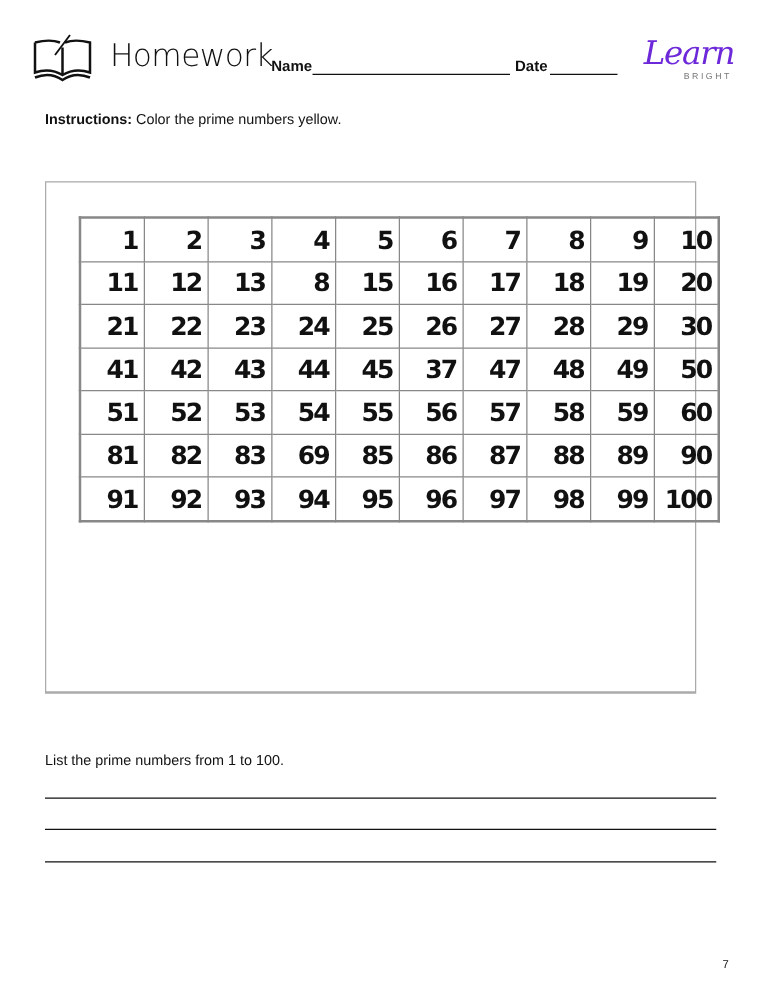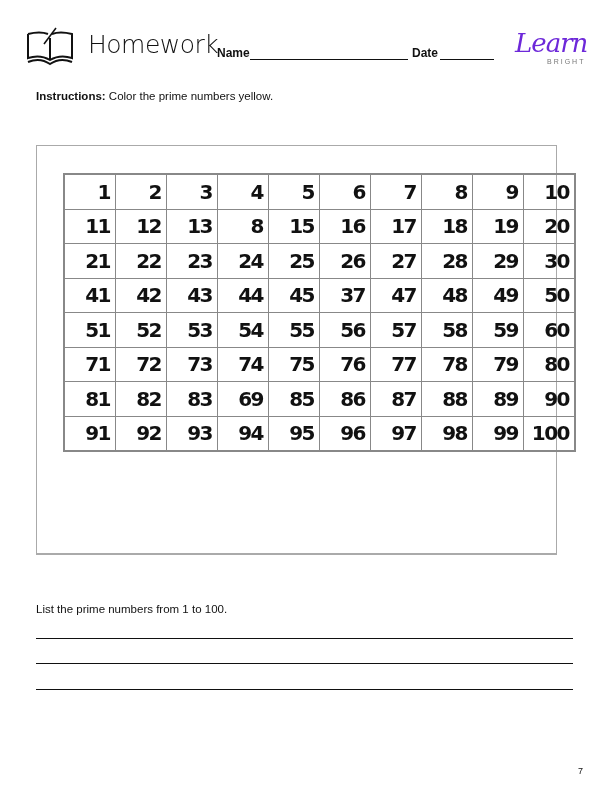--- a/index.html
+++ b/index.html
@@ -100,32 +100,20 @@
         <td>53</td>
         <td>54</td>
         <td>55</td>
         <td>56</td>
         <td>57</td>
         <td>58</td>
         <td>59</td>
         <td>60</td>
       </tr>
       <tr>
-        <td>71</td>
-        <td>72</td>
-        <td>73</td>
-        <td>74</td>
-        <td>75</td>
-        <td>76</td>
-        <td>77</td>
-        <td>78</td>
-        <td>79</td>
-        <td>80</td>
-      </tr>
-      <tr>
         <td>81</td>
         <td>82</td>
         <td>83</td>
         <td>69</td>
         <td>85</td>
         <td>86</td>
         <td>87</td>
         <td>88</td>
         <td>89</td>
         <td>90</td>

